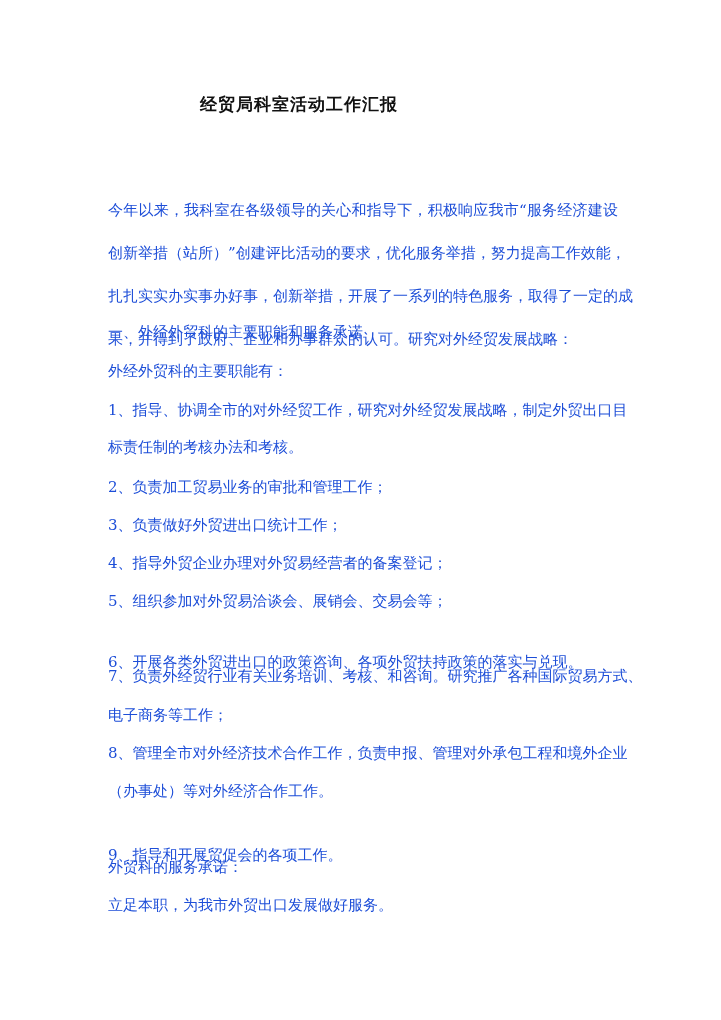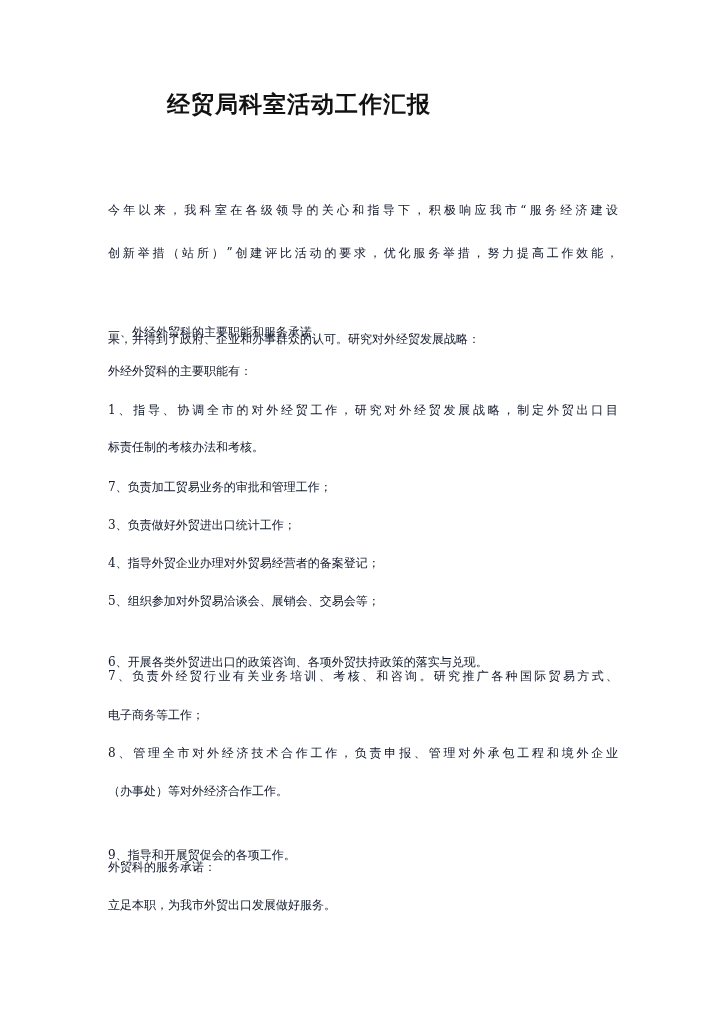--- a/index.html
+++ b/index.html
@@ -21,57 +21,58 @@
       width: 721px;
       height: 1020px;
       background: #ffffff;
     }
     .title {
       position: absolute;
       left: 0;
       width: 598px;
       top: 86px;
       text-align: center;
-      font-size: 23px;
+      font-size: 17px;
       font-weight: bold;
       letter-spacing: 1px;
       color: #111;
       line-height: 36px;
     }
     .line {
       position: absolute;
       left: 108px;
       width: 510px;
-      font-size: 12px;
+      font-size: 15px;
       line-height: 20px;
       white-space: nowrap;
-      color: #0f172a;
+      color: #1d4ed8;
     }
     .line.justify {
       text-align: justify;
       text-align-last: justify;
     }
   </style>
 </head>
 <body>
 
 <div class="page">
   <div class="title">经贸局科室活动工作汇报</div>
 
   <div class="line justify" style="top:200px"> 今年以来，我科室在各级领导的关心和指导下，积极响应我市“服务经济建设</div>
   <div class="line justify" style="top:243px">创新举措（站所）”创建评比活动的要求，优化服务举措，努力提高工作效能，</div>
+  <div class="line justify" style="top:286px">扎扎实实办实事办好事，创新举措，开展了一系列的特色服务，取得了一定的成</div>
   <div class="line" style="top:329px; top:288px; top:287px;"></div>
 
   <div class="line" style="top:329px">果，并得到了政府、企业和办事群众的认可。研究对外经贸发展战略：</div>
 
   <div class="line" style="top:322px">一、外经外贸科的主要职能和服务承诺</div>
   <div class="line" style="top:361px">外经外贸科的主要职能有：</div>
   <div class="line justify" style="top:400px">1、指导、协调全市的对外经贸工作，研究对外经贸发展战略，制定外贸出口目</div>
   <div class="line" style="top:437px">标责任制的考核办法和考核。</div>
-  <div class="line" style="top:477px">7、负责加工贸易业务的审批和管理工作；</div>
+  <div class="line" style="top:477px">2、负责加工贸易业务的审批和管理工作；</div>
   <div class="line" style="top:515px">3、负责做好外贸进出口统计工作；</div>
   <div class="line" style="top:553px">4、指导外贸企业办理对外贸易经营者的备案登记；</div>
   <div class="line" style="top:591px">5、组织参加对外贸易洽谈会、展销会、交易会等；</div>
   <div class="line" style="top:652px">6、开展各类外贸进出口的政策咨询、各项外贸扶持政策的落实与兑现。</div>
   <div class="line justify" style="top:666px">7、负责外经贸行业有关业务培训、考核、和咨询。研究推广各种国际贸易方式、</div>
   <div class="line" style="top:705px">电子商务等工作；</div>
   <div class="line justify" style="top:743px">8、管理全市对外经济技术合作工作，负责申报、管理对外承包工程和境外企业</div>
   <div class="line" style="top:781px">（办事处）等对外经济合作工作。</div>
   <div class="line" style="top:845px">9、指导和开展贸促会的各项工作。</div>
   <div class="line" style="top:857px">外贸科的服务承诺：</div>

